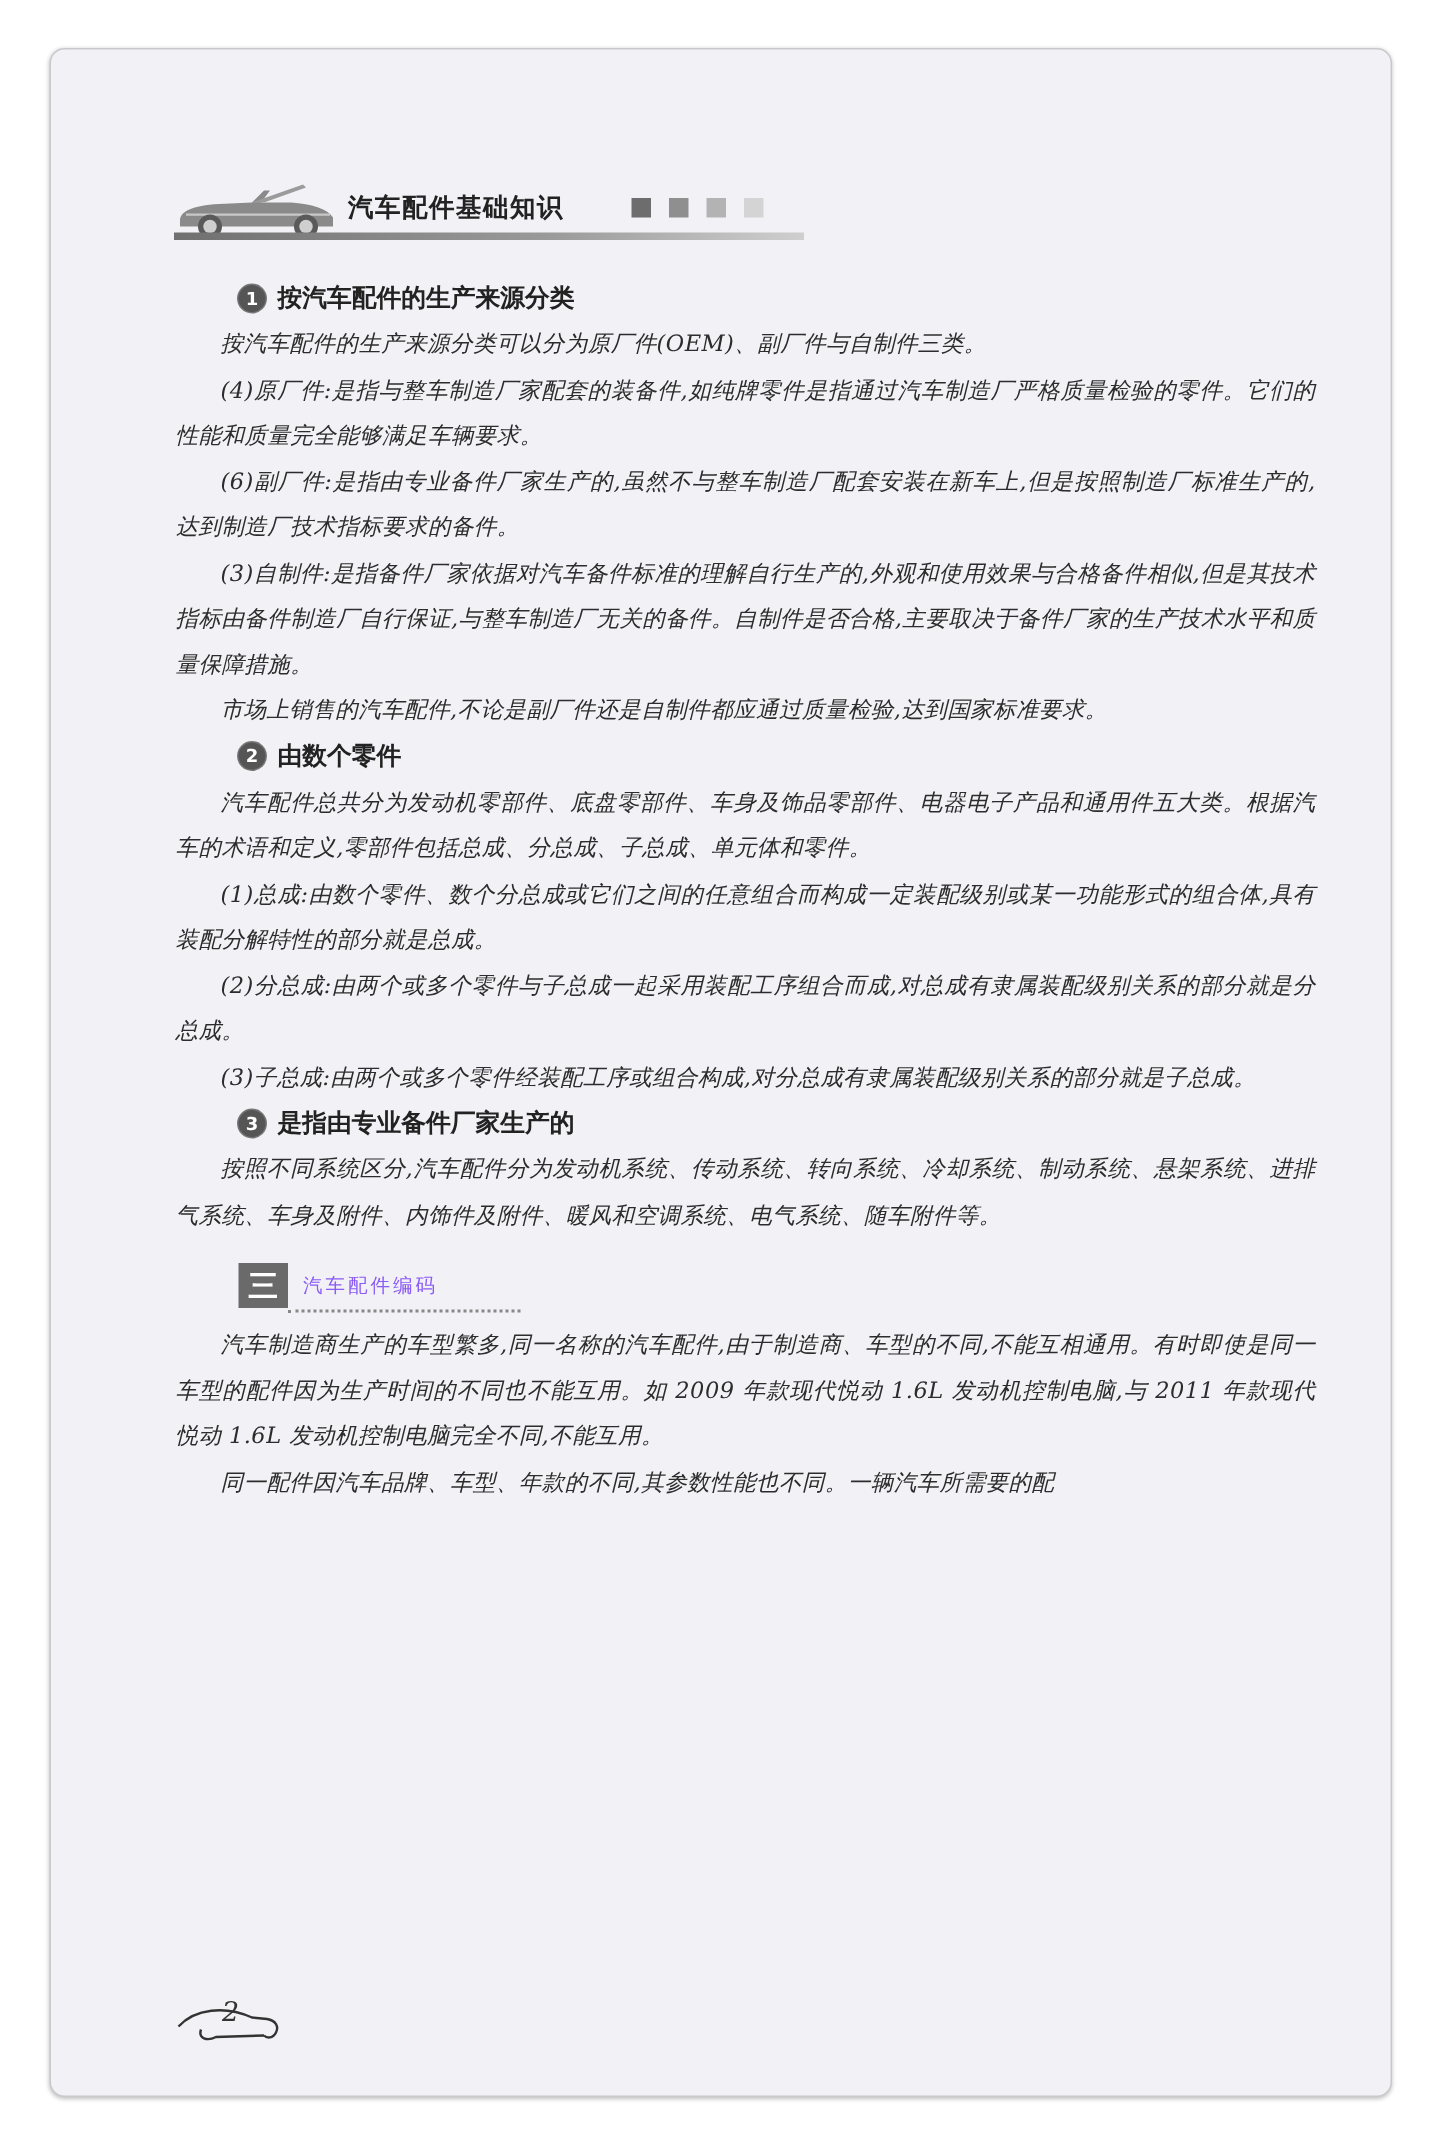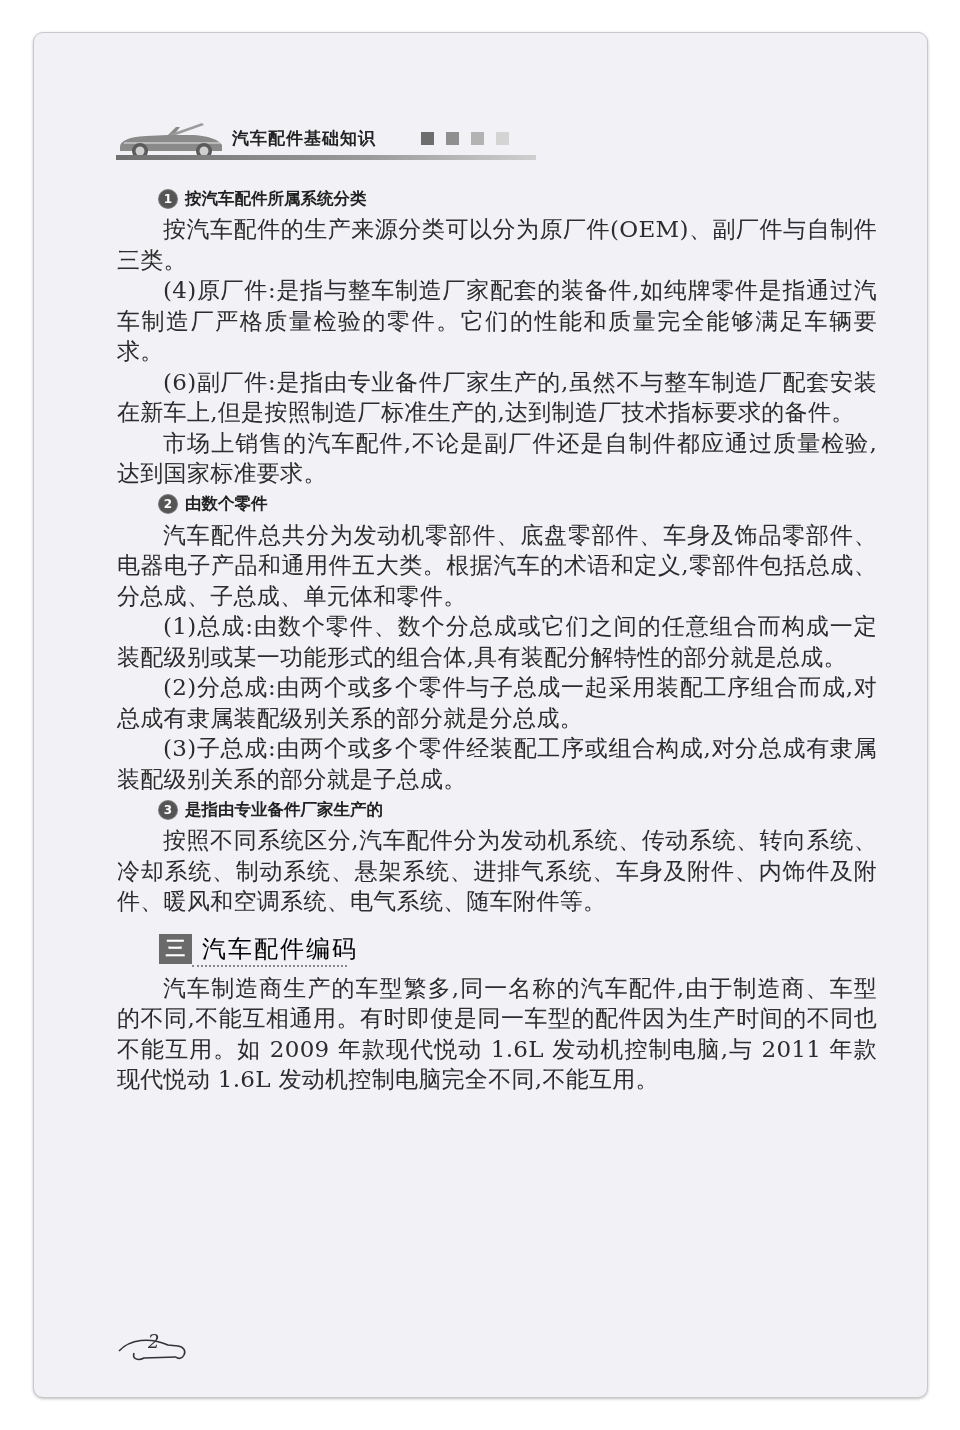--- a/index.html
+++ b/index.html
@@ -27,22 +27,22 @@
     .squares { position: absolute; left: 305px; top: 19px; display: flex; gap: 12px; }
     .squares span { display: block; width: 13px; height: 13px; }
     .head-rule {
       position: absolute; left: 0; top: 42px; width: 420px; height: 5px;
       background: linear-gradient(to right, #707070, #9a9a9a 60%, #cfcfcf);
     }
 
     
     .content { position: absolute; left: 83px; top: 150px; width: 760px; }
     .para {
-      font-size: 23px; line-height: 30.5px; text-indent: 2em; text-align: justify;
-      color: #2c2c2c; letter-spacing: 0.3px;
+      font-size: 15px; line-height: 30.5px; text-indent: 2em; text-align: justify;
+      color: #2c2c2c; letter-spacing: 0.3px; font-style: italic;
     }
     .sub-heading {
       display: flex; align-items: center; gap: 8px;
       padding-left: 42px; height: 31px;
       font-family: "DejaVu Sans", sans-serif; font-weight: bold; font-size: 16.5px; color: #222;
     }
     .num-badge {
       width: 18px; height: 18px; border-radius: 50%;
       background: #555; color: #fff; font-size: 12px; font-weight: bold;
       display: flex; align-items: center; justify-content: center;
@@ -50,21 +50,21 @@
     }
     .section-heading {
       display: flex; align-items: center; margin: 14px 0 6px 42px; position: relative; height: 36px;
     }
     .section-num {
       width: 33px; height: 30px; background: #6a6a6a; color: #fff;
       font-family: "DejaVu Sans", sans-serif; font-size: 20px; font-weight: bold;
       display: flex; align-items: center; justify-content: center;
     }
     .section-title {
-      margin-left: 10px; font-family: "DejaVu Sans", sans-serif; font-size: 24px; color: #000000; letter-spacing: 2px;
+      margin-left: 10px; font-family: "DejaVu Sans", sans-serif; font-size: 13px; color: #8b5cf6; letter-spacing: 2px;
     }
     .section-rule {
       position: absolute; left: 33px; top: 34px; width: 155px; border-bottom: 2px dotted #888;
     }
 
     
     .folio { position: absolute; left: 82px; top: 1296px; width: 80px; height: 40px; }
     .folio-num {
       position: absolute; left: 32px; top: 2px; font-family: "DejaVu Serif", serif;
       font-style: italic; font-size: 18px; color: #333;
@@ -92,25 +92,26 @@
       <span style="background:#b3b3b3"></span>
       <span style="background:#d4d4d4"></span>
     </div>
     <div class="head-rule"></div>
   </div>
 
   <div class="content">
 
     <div class="sub-heading">
       <span class="num-badge">1</span>
-      <span>按汽车配件所属系统分类</span>
+      <span>按汽车配件的生产来源分类</span>
     </div>
     <p class="para">按汽车配件的生产来源分类可以分为原厂件(OEM)、副厂件与自制件三类。</p>
     <p class="para">(4)原厂件:是指与整车制造厂家配套的装备件,如纯牌零件是指通过汽车制造厂严格质量检验的零件。它们的性能和质量完全能够满足车辆要求。</p>
     <p class="para">(6)副厂件:是指由专业备件厂家生产的,虽然不与整车制造厂配套安装在新车上,但是按照制造厂标准生产的,达到制造厂技术指标要求的备件。</p>
+    <p class="para">(3)自制件:是指备件厂家依据对汽车备件标准的理解自行生产的,外观和使用效果与合格备件相似,但是其技术指标由备件制造厂自行保证,与整车制造厂无关的备件。自制件是否合格,主要取决于备件厂家的生产技术水平和质量保障措施。</p>
     <p class="para">市场上销售的汽车配件,不论是副厂件还是自制件都应通过质量检验,达到国家标准要求。</p>
 
     <div class="sub-heading">
       <span class="num-badge">2</span>
       <span>由数个零件</span>
     </div>
     <p class="para">汽车配件总共分为发动机零部件、底盘零部件、车身及饰品零部件、电器电子产品和通用件五大类。根据汽车的术语和定义,零部件包括总成、分总成、子总成、单元体和零件。</p>
     <p class="para">(1)总成:由数个零件、数个分总成或它们之间的任意组合而构成一定装配级别或某一功能形式的组合体,具有装配分解特性的部分就是总成。</p>
     <p class="para">(2)分总成:由两个或多个零件与子总成一起采用装配工序组合而成,对总成有隶属装配级别关系的部分就是分总成。</p>
     <p class="para">(3)子总成:由两个或多个零件经装配工序或组合构成,对分总成有隶属装配级别关系的部分就是子总成。</p>
@@ -120,20 +121,21 @@
       <span>是指由专业备件厂家生产的</span>
     </div>
     <p class="para">按照不同系统区分,汽车配件分为发动机系统、传动系统、转向系统、冷却系统、制动系统、悬架系统、进排气系统、车身及附件、内饰件及附件、暖风和空调系统、电气系统、随车附件等。</p>
 
     <div class="section-heading">
       <span class="section-num">三</span>
       <span class="section-title">汽车配件编码</span>
       <span class="section-rule"></span>
     </div>
     <p class="para">汽车制造商生产的车型繁多,同一名称的汽车配件,由于制造商、车型的不同,不能互相通用。有时即使是同一车型的配件因为生产时间的不同也不能互用。如 2009 年款现代悦动 1.6L 发动机控制电脑,与 2011 年款现代悦动 1.6L 发动机控制电脑完全不同,不能互用。</p>
+    <p class="para">同一配件因汽车品牌、车型、年款的不同,其参数性能也不同。一辆汽车所需要的配</p>
   </div>
 
   <div class="folio">
     <svg width="80" height="40" viewBox="0 0 80 40" style="position:absolute;left:0;top:0;">
       <path d="M3 22 C14 10 34 8 52 16 L62 17 C68 18 70 22 68 26 C66 30 62 30 60 28" fill="none" stroke="#333" stroke-width="1.6"></path>
       <path d="M18 24 C16 30 22 32 28 29 L60 28" fill="none" stroke="#333" stroke-width="1.6"></path>
     </svg>
     <span class="folio-num">2</span>
   </div>
 

